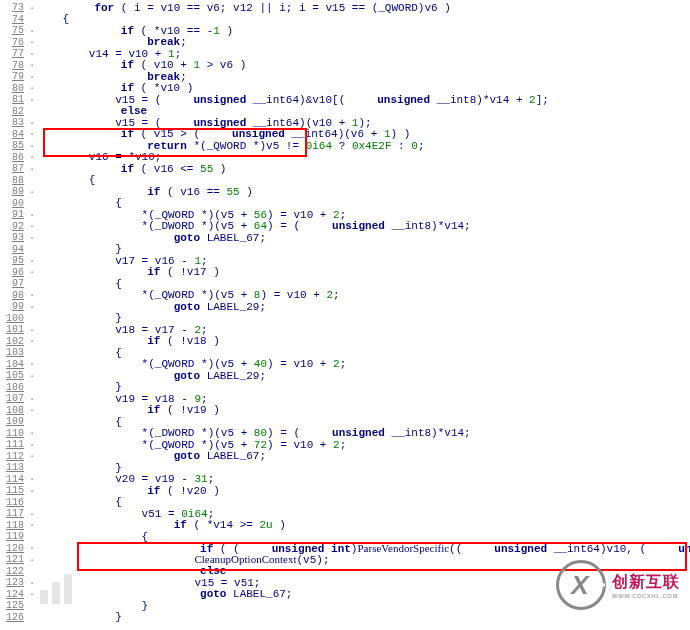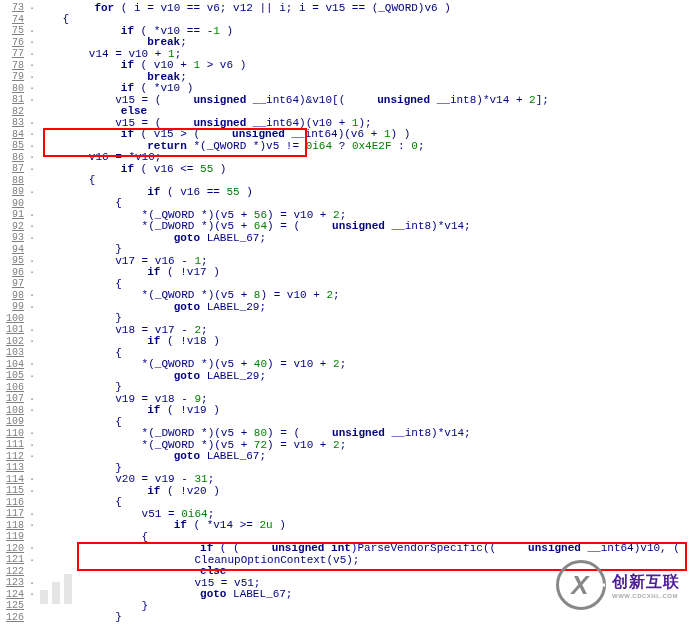--- a/index.html
+++ b/index.html
@@ -34,21 +34,21 @@
     text-decoration: underline;
   }
   .col0 { width: 8px; text-align: center; flex-shrink: 0; }
   .dot { color: #808080; }
   .code {
     flex: 1;
     color: #000080;
   }
   .kw { color: #000080; font-weight: bold; margin-left: 32px; }
   .num { color: #008000; }
-  .func { color: #000080; }
+  .func { color: #000080; font-family: Liberation Serif, serif; }
   .hexnum { color: #008000; text-align: right; }
   .highlight-box {
     border: 2px solid #ff0000;
     background: rgba(255,255,255,0.0);
     position: absolute;
   }
   .watermark {
     position: absolute;
     font-size: 36px;
     color: #e5e5e5;
@@ -103,21 +103,21 @@
     font-weight: bold;
     color: #888;
     font-style: italic;
     font-family: Arial, sans-serif;
   }
   .logo-text {
     display: flex;
     flex-direction: column;
     font-family: "SimHei", Arial, sans-serif;
   }
-  .logo-text .main { font-size: 16px; color: #4c1d95; font-weight: bold; letter-spacing: 1px; }
+  .logo-text .main { font-size: 16px; color: #be185d; font-weight: bold; letter-spacing: 1px; }
   .logo-text .sub { font-size: 6px; color: #aaa; letter-spacing: 0.5px; }
 </style>
 </head>
 <body>
 
 <div class="code-container" id="code"><div class="line"><span class="lineno">73</span><span class="col0"><span class="dot">·</span></span><span class="code">    <span class="kw">for</span> ( i = v10 == v6; v12 || i; i = v15 == (_QWORD)v6 )</span></div><div class="line"><span class="lineno">74</span><span class="col0"></span><span class="code">    {</span></div><div class="line"><span class="lineno">75</span><span class="col0"><span class="dot">·</span></span><span class="code">        <span class="kw">if</span> ( *v10 == -<span class="num">1</span> )</span></div><div class="line"><span class="lineno">76</span><span class="col0"><span class="dot">·</span></span><span class="code">            <span class="kw">break</span>;</span></div><div class="line"><span class="lineno">77</span><span class="col0"><span class="dot">·</span></span><span class="code">        v14 = v10 + <span class="num">1</span>;</span></div><div class="line"><span class="lineno">78</span><span class="col0"><span class="dot">·</span></span><span class="code">        <span class="kw">if</span> ( v10 + <span class="num">1</span> &gt; v6 )</span></div><div class="line"><span class="lineno">79</span><span class="col0"><span class="dot">·</span></span><span class="code">            <span class="kw">break</span>;</span></div><div class="line"><span class="lineno">80</span><span class="col0"><span class="dot">·</span></span><span class="code">        <span class="kw">if</span> ( *v10 )</span></div><div class="line"><span class="lineno">81</span><span class="col0"><span class="dot">·</span></span><span class="code">            v15 = (<span class="kw">unsigned</span> __int64)&amp;v10[(<span class="kw">unsigned</span> __int8)*v14 + <span class="num">2</span>];</span></div><div class="line"><span class="lineno">82</span><span class="col0"></span><span class="code">        <span class="kw">else</span></span></div><div class="line"><span class="lineno">83</span><span class="col0"><span class="dot">·</span></span><span class="code">            v15 = (<span class="kw">unsigned</span> __int64)(v10 + <span class="num">1</span>);</span></div><div class="line"><span class="lineno">84</span><span class="col0"><span class="dot">·</span></span><span class="code">        <span class="kw">if</span> ( v15 &gt; (<span class="kw">unsigned</span> __int64)(v6 + <span class="num">1</span>) )</span></div><div class="line"><span class="lineno">85</span><span class="col0"><span class="dot">·</span></span><span class="code">            <span class="kw">return</span> *(_QWORD *)v5 != <span class="num">0i64</span> ? <span class="hexnum">0x4E2F</span> : <span class="num">0</span>;</span></div><div class="line"><span class="lineno">86</span><span class="col0"><span class="dot">·</span></span><span class="code">        v16 = *v10;</span></div><div class="line"><span class="lineno">87</span><span class="col0"><span class="dot">·</span></span><span class="code">        <span class="kw">if</span> ( v16 &lt;= <span class="num">55</span> )</span></div><div class="line"><span class="lineno">88</span><span class="col0"></span><span class="code">        {</span></div><div class="line"><span class="lineno">89</span><span class="col0"><span class="dot">·</span></span><span class="code">            <span class="kw">if</span> ( v16 == <span class="num">55</span> )</span></div><div class="line"><span class="lineno">90</span><span class="col0"></span><span class="code">            {</span></div><div class="line"><span class="lineno">91</span><span class="col0"><span class="dot">·</span></span><span class="code">                *(_QWORD *)(v5 + <span class="num">56</span>) = v10 + <span class="num">2</span>;</span></div><div class="line"><span class="lineno">92</span><span class="col0"><span class="dot">·</span></span><span class="code">                *(_DWORD *)(v5 + <span class="num">64</span>) = (<span class="kw">unsigned</span> __int8)*v14;</span></div><div class="line"><span class="lineno">93</span><span class="col0"><span class="dot">·</span></span><span class="code">                <span class="kw">goto</span> LABEL_67;</span></div><div class="line"><span class="lineno">94</span><span class="col0"></span><span class="code">            }</span></div><div class="line"><span class="lineno">95</span><span class="col0"><span class="dot">·</span></span><span class="code">            v17 = v16 - <span class="num">1</span>;</span></div><div class="line"><span class="lineno">96</span><span class="col0"><span class="dot">·</span></span><span class="code">            <span class="kw">if</span> ( !v17 )</span></div><div class="line"><span class="lineno">97</span><span class="col0"></span><span class="code">            {</span></div><div class="line"><span class="lineno">98</span><span class="col0"><span class="dot">·</span></span><span class="code">                *(_QWORD *)(v5 + <span class="num">8</span>) = v10 + <span class="num">2</span>;</span></div><div class="line"><span class="lineno">99</span><span class="col0"><span class="dot">·</span></span><span class="code">                <span class="kw">goto</span> LABEL_29;</span></div><div class="line"><span class="lineno">100</span><span class="col0"></span><span class="code">            }</span></div><div class="line"><span class="lineno">101</span><span class="col0"><span class="dot">·</span></span><span class="code">            v18 = v17 - <span class="num">2</span>;</span></div><div class="line"><span class="lineno">102</span><span class="col0"><span class="dot">·</span></span><span class="code">            <span class="kw">if</span> ( !v18 )</span></div><div class="line"><span class="lineno">103</span><span class="col0"></span><span class="code">            {</span></div><div class="line"><span class="lineno">104</span><span class="col0"><span class="dot">·</span></span><span class="code">                *(_QWORD *)(v5 + <span class="num">40</span>) = v10 + <span class="num">2</span>;</span></div><div class="line"><span class="lineno">105</span><span class="col0"><span class="dot">·</span></span><span class="code">                <span class="kw">goto</span> LABEL_29;</span></div><div class="line"><span class="lineno">106</span><span class="col0"></span><span class="code">            }</span></div><div class="line"><span class="lineno">107</span><span class="col0"><span class="dot">·</span></span><span class="code">            v19 = v18 - <span class="num">9</span>;</span></div><div class="line"><span class="lineno">108</span><span class="col0"><span class="dot">·</span></span><span class="code">            <span class="kw">if</span> ( !v19 )</span></div><div class="line"><span class="lineno">109</span><span class="col0"></span><span class="code">            {</span></div><div class="line"><span class="lineno">110</span><span class="col0"><span class="dot">·</span></span><span class="code">                *(_DWORD *)(v5 + <span class="num">80</span>) = (<span class="kw">unsigned</span> __int8)*v14;</span></div><div class="line"><span class="lineno">111</span><span class="col0"><span class="dot">·</span></span><span class="code">                *(_QWORD *)(v5 + <span class="num">72</span>) = v10 + <span class="num">2</span>;</span></div><div class="line"><span class="lineno">112</span><span class="col0"><span class="dot">·</span></span><span class="code">                <span class="kw">goto</span> LABEL_67;</span></div><div class="line"><span class="lineno">113</span><span class="col0"></span><span class="code">            }</span></div><div class="line"><span class="lineno">114</span><span class="col0"><span class="dot">·</span></span><span class="code">            v20 = v19 - <span class="num">31</span>;</span></div><div class="line"><span class="lineno">115</span><span class="col0"><span class="dot">·</span></span><span class="code">            <span class="kw">if</span> ( !v20 )</span></div><div class="line"><span class="lineno">116</span><span class="col0"></span><span class="code">            {</span></div><div class="line"><span class="lineno">117</span><span class="col0"><span class="dot">·</span></span><span class="code">                v51 = <span class="num">0i64</span>;</span></div><div class="line"><span class="lineno">118</span><span class="col0"><span class="dot">·</span></span><span class="code">                <span class="kw">if</span> ( *v14 &gt;= <span class="num">2u</span> )</span></div><div class="line"><span class="lineno">119</span><span class="col0"></span><span class="code">                {</span></div><div class="line"><span class="lineno">120</span><span class="col0"><span class="dot">·</span></span><span class="code">                    <span class="kw">if</span> ( (<span class="kw">unsigned int</span>)<span class="func">ParseVendorSpecific</span>((<span class="kw">unsigned</span> __int64)v10, (<span class="kw">unsigned</span> __int64)v6, v5, (__int64)&amp;v51) )</span></div><div class="line"><span class="lineno">121</span><span class="col0"><span class="dot">·</span></span><span class="code">                        <span class="func">CleanupOptionContext</span>(v5);</span></div><div class="line"><span class="lineno">122</span><span class="col0"></span><span class="code">                    <span class="kw">else</span></span></div><div class="line"><span class="lineno">123</span><span class="col0"><span class="dot">·</span></span><span class="code">                        v15 = v51;</span></div><div class="line"><span class="lineno">124</span><span class="col0"><span class="dot">·</span></span><span class="code">                    <span class="kw">goto</span> LABEL_67;</span></div><div class="line"><span class="lineno">125</span><span class="col0"></span><span class="code">                }</span></div><div class="line"><span class="lineno">126</span><span class="col0"></span><span class="code">            }</span></div></div>
 
 <div class="highlight-box" id="box1" style="left: 43px; top: 128px; width: 260px; height: 25px;"></div>
 <div class="highlight-box" id="box2" style="left: 77px; top: 542px; width: 606px; height: 25px;"></div>
 

